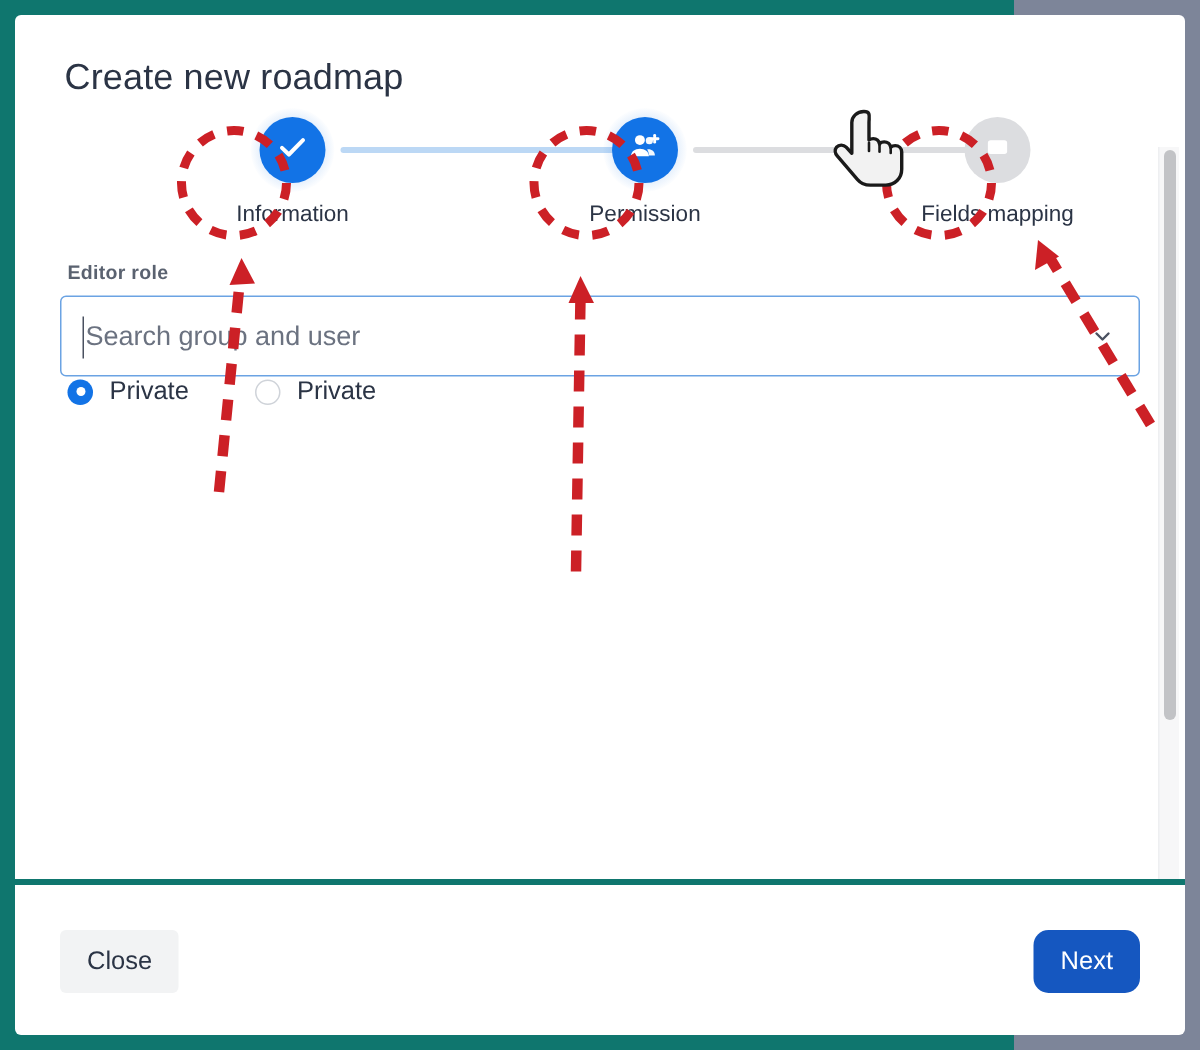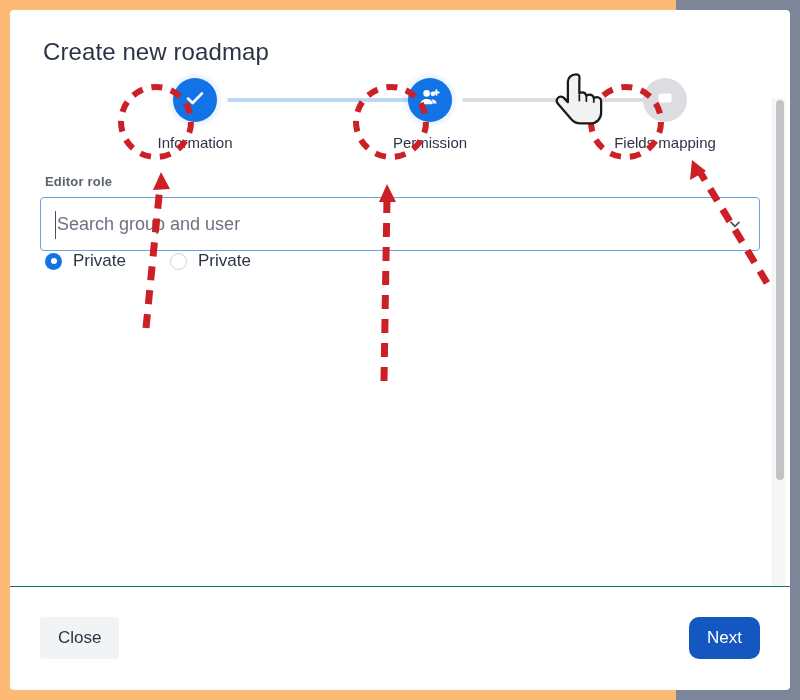--- a/index.html
+++ b/index.html
@@ -12,21 +12,21 @@
     height: 700px;
     overflow: hidden;
     font-family: "Liberation Sans", sans-serif;
     -webkit-font-smoothing: antialiased;
   }
 
   #viewport {
     position: relative;
     width: 676px;
     height: 700px;
-    background: #fdba74;
+    background: #0f766e;
   }
 
   
   #dialog {
     position: absolute;
     left: 10px;
     top: 10px;
     width: 780px;
     height: 680px;
     background: #ffffff;
@@ -220,21 +220,21 @@
     background: #c2c3c6;
   }
 
   
   .dialog-footer {
     position: absolute;
     left: 0;
     right: 0;
     bottom: 0;
     height: 104px;
-    border-top: 1px solid #0f766e;
+    border-top: 4px solid #0f766e;
     box-sizing: border-box;
   }
   .btn {
     position: absolute;
     top: 30px;
     height: 42px;
     border: none;
     border-radius: 4px;
     font-size: 17px;
     font-family: "Liberation Sans", sans-serif;

